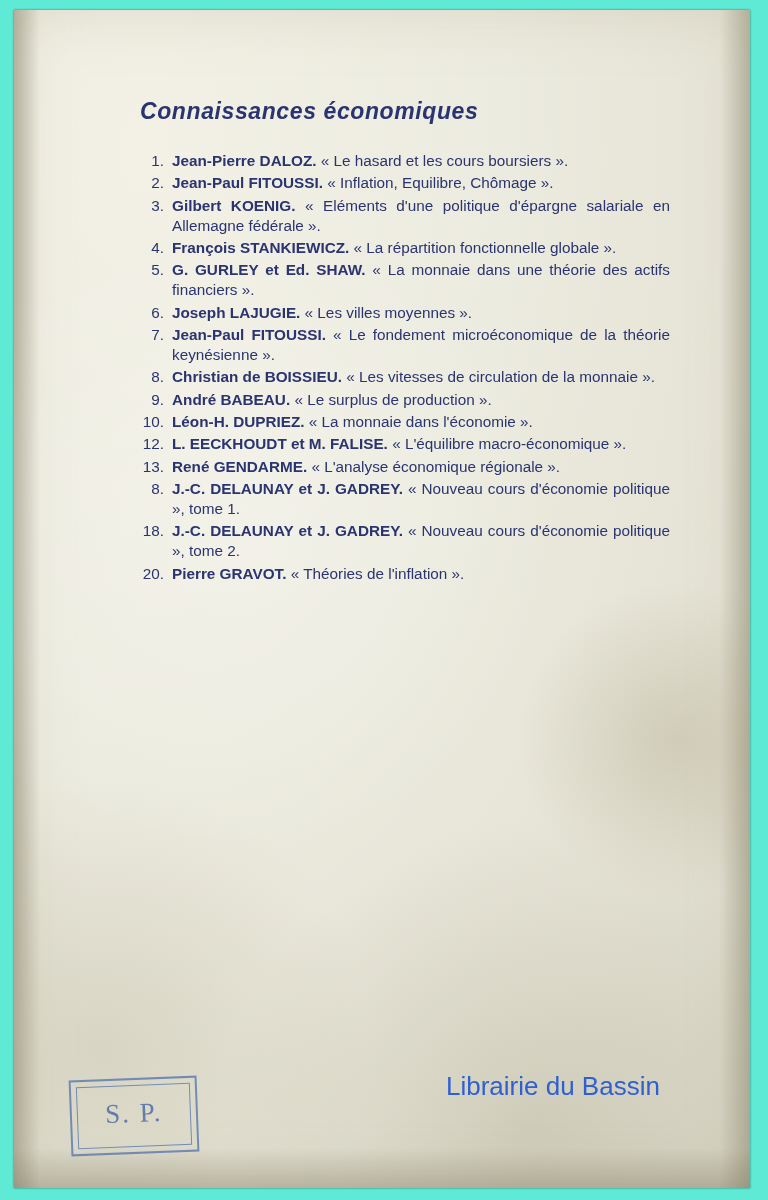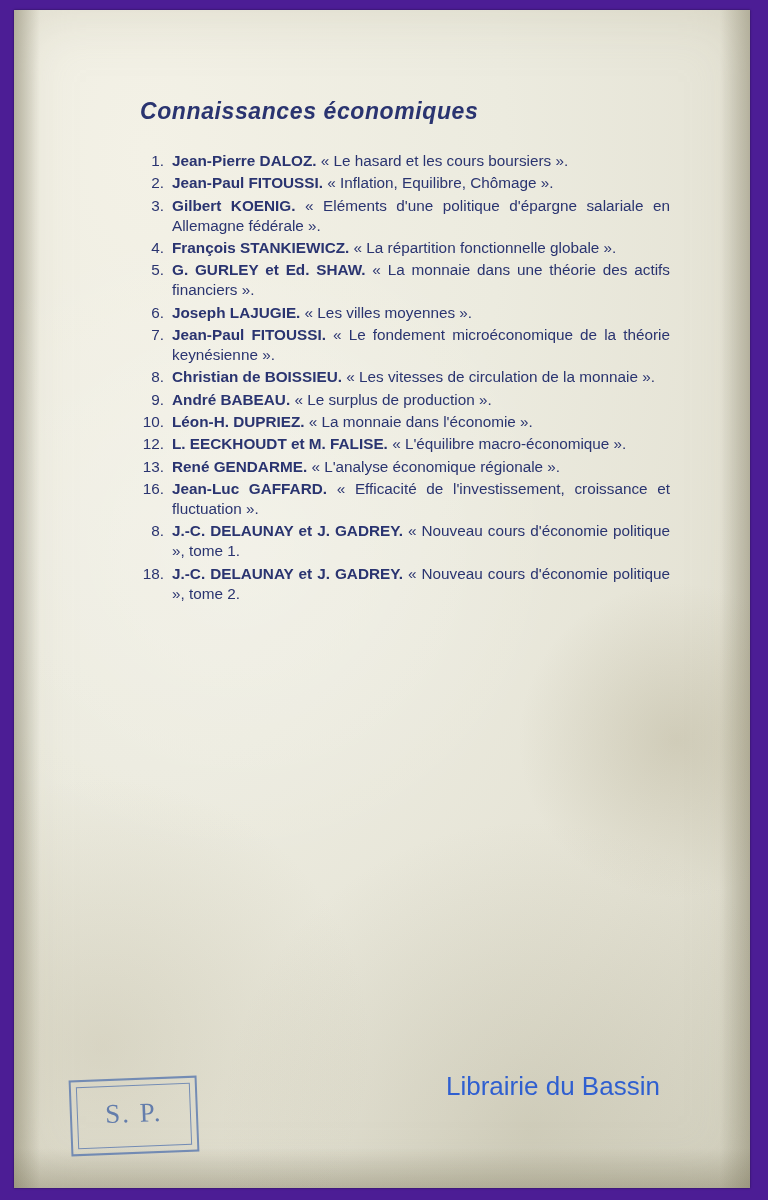--- a/index.html
+++ b/index.html
@@ -11,21 +11,21 @@
     width: 768px;
     height: 1200px;
     overflow: hidden;
     font-family: "Liberation Sans", sans-serif;
   }
 
   #page {
     position: relative;
     width: 768px;
     height: 1200px;
-    background: #4c1d95;
+    background: #5eead4;
   }
 
   
   #cover {
     position: absolute;
     left: 14px;
     top: 10px;
     width: 736px;
     height: 1178px;
     background:
@@ -179,23 +179,23 @@
         <li><span class="num">3.</span><span class="authors">Gilbert KOENIG.</span> <span class="title">« Eléments d'une politique d'épargne salariale en Allemagne fédérale ».</span></li>
         <li><span class="num">4.</span><span class="authors">François STANKIEWICZ.</span> <span class="title">« La répartition fonctionnelle globale ».</span></li>
         <li><span class="num">5.</span><span class="authors">G. GURLEY et Ed. SHAW.</span> <span class="title">« La monnaie dans une théorie des actifs financiers ».</span></li>
         <li><span class="num">6.</span><span class="authors">Joseph LAJUGIE.</span> <span class="title">« Les villes moyennes ».</span></li>
         <li><span class="num">7.</span><span class="authors">Jean-Paul FITOUSSI.</span> <span class="title">« Le fondement microéconomique de la théorie keynésienne ».</span></li>
         <li><span class="num">8.</span><span class="authors">Christian de BOISSIEU.</span> <span class="title">« Les vitesses de circulation de la monnaie ».</span></li>
         <li><span class="num">9.</span><span class="authors">André BABEAU.</span> <span class="title">« Le surplus de production ».</span></li>
         <li><span class="num">10.</span><span class="authors">Léon-H. DUPRIEZ.</span> <span class="title">« La monnaie dans l'économie ».</span></li>
         <li><span class="num">12.</span><span class="authors">L. EECKHOUDT et M. FALISE.</span> <span class="title">« L'équilibre macro-économique ».</span></li>
         <li><span class="num">13.</span><span class="authors">René GENDARME.</span> <span class="title">« L'analyse économique régionale ».</span></li>
-        <li><span class="num">16.</span><span class="authors">Jean-Luc GAFFARD.</span> <span class="title">« Efficacité de l'investissement, croissance et fluctuation ».</span></li>
         <li><span class="num">8.</span><span class="authors">J.-C. DELAUNAY et J. GADREY.</span> <span class="title">« Nouveau cours d'économie politique », tome 1.</span></li>
         <li><span class="num">18.</span><span class="authors">J.-C. DELAUNAY et J. GADREY.</span> <span class="title">« Nouveau cours d'économie politique », tome 2.</span></li>
+        <li><span class="num">20.</span><span class="authors">Pierre GRAVOT.</span> <span class="title">« Théories de l'inflation ».</span></li>
       </ol>
     </div>
 
     <div id="shop-mark">Librairie du Bassin</div>
 
     <div id="stamp">
       <div class="stamp-inner"></div>
       <div class="stamp-text">S. P.</div>
     </div>
   </div>

